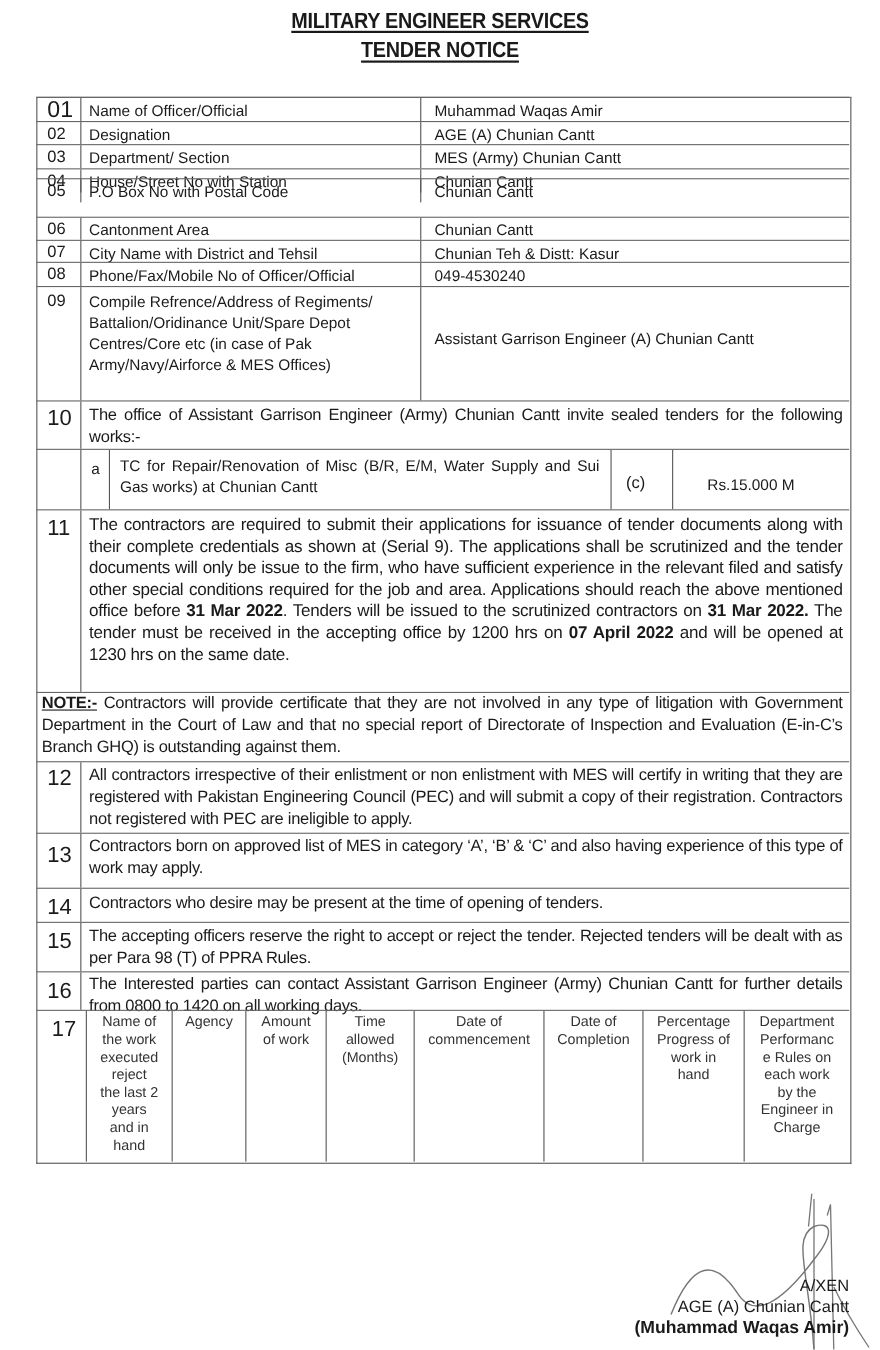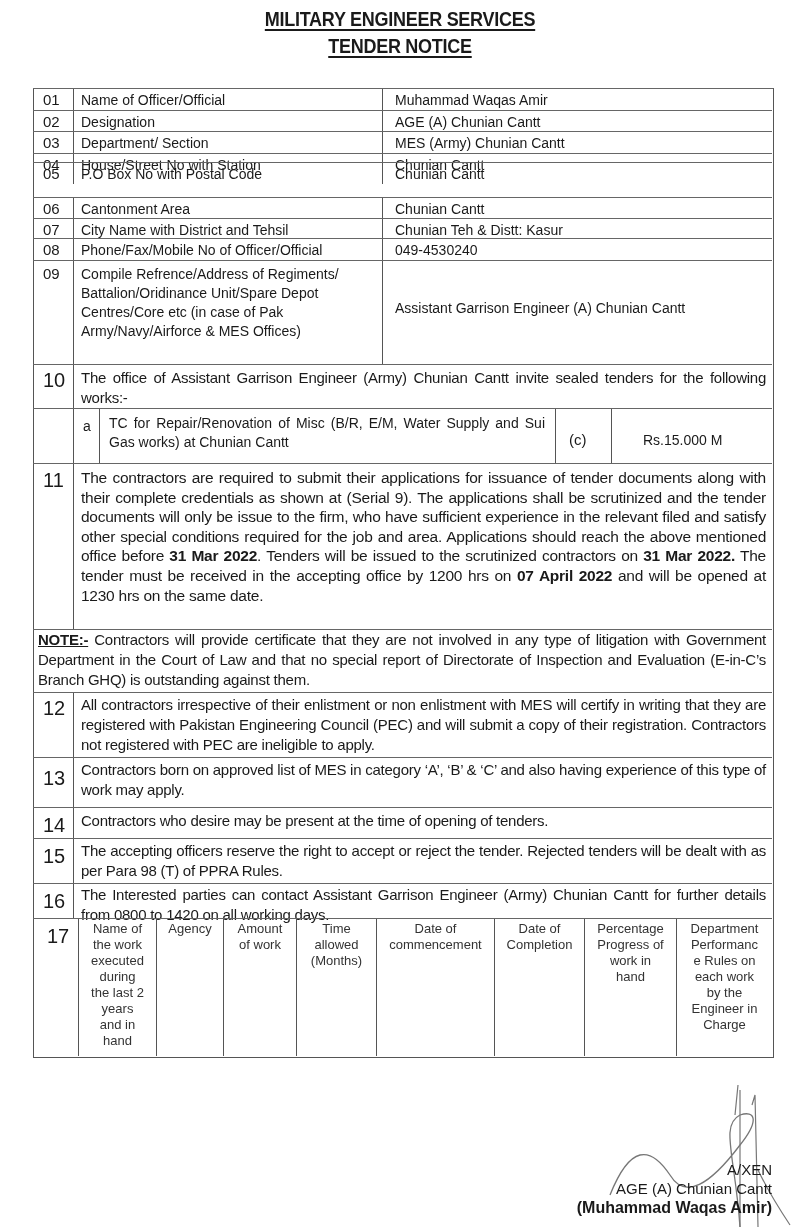--- a/index.html
+++ b/index.html
@@ -29,21 +29,21 @@
 
 <div class="title" id="t1">MILITARY ENGINEER SERVICES</div>
 <div class="title" id="t2">TENDER NOTICE</div>
 
 <div class="frame" style="top:88px;height:968px;border-top:1px solid #666;"></div>
 
 <div id="detail-rows">
     <div class="row" style="top: 88px; height: 22px;">
       <div class="vl" style="left:40px"></div>
       <div class="vl" style="left:349px"></div>
-      <div class="cell num" style="top:2px;font-size:15px">01</div>
+      <div class="cell num" style="top:2px;font-size:21px">01</div>
       <div class="cell" style="left:48px;top:2px">Name of Officer/Official</div>
       <div class="cell" style="left:362px;top:2px">Muhammad Waqas Amir</div>
     </div>
     <div class="row" style="top: 110px; height: 21px;">
       <div class="vl" style="left:40px"></div>
       <div class="vl" style="left:349px"></div>
       <div class="cell num" style="top:2px;font-size:15px">02</div>
       <div class="cell" style="left:48px;top:2px">Designation</div>
       <div class="cell" style="left:362px;top:2px">AGE (A) Chunian Cantt</div>
     </div>
@@ -164,21 +164,21 @@
   <div class="vl" style="left:343px"></div>
   <div class="vl" style="left:461px"></div>
   <div class="vl" style="left:551px"></div>
   <div class="vl" style="left:643px"></div>
   <div class="pnum" style="top:6px;left:14px">17</div>
 
   <div class="hdrcell" style="left:46px;width:77px;">
     <div>Name of</div>
       <div>the work</div>
       <div>executed</div>
-      <div>during</div>
+      <div>reject</div>
       <div>the last 2</div>
       <div>years</div>
       <div>and in</div>
       <div>hand</div>
   </div>
   <div class="hdrcell" style="left:124px;width:66px;">
     <div>Agency</div>
   </div>
   <div class="hdrcell" style="left:191px;width:72px;">
     <div>Amount</div>

